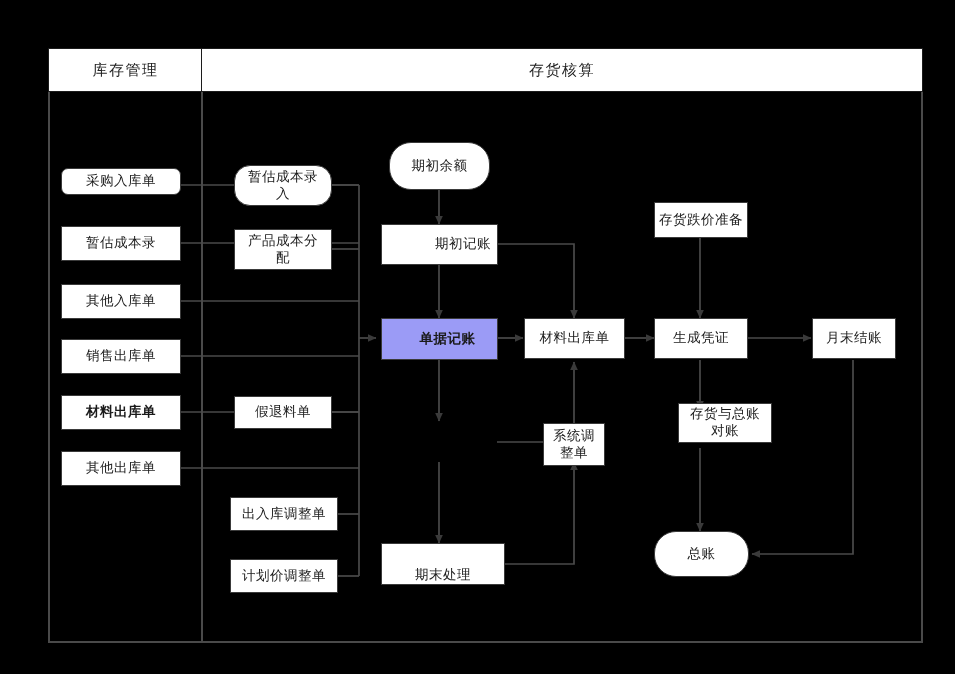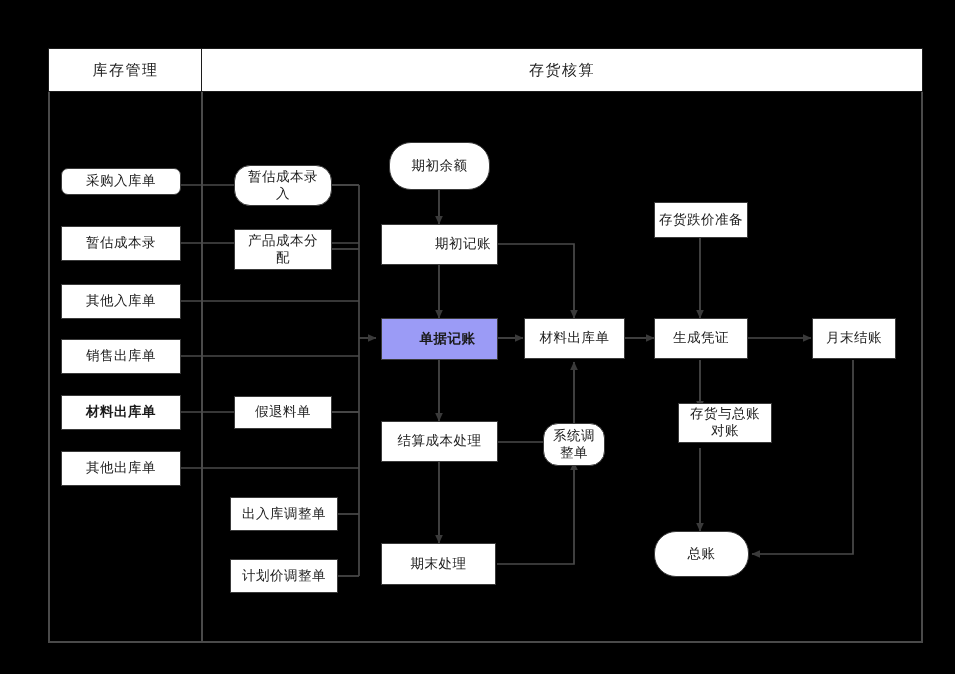--- a/index.html
+++ b/index.html
@@ -193,31 +193,28 @@
 
   <div class="node pill" style="left:389px; top:142px; width:101px; height:48px;">
     <span class="nlabel">期初余额</span>
   </div>
   <div class="node" style="left:381px; top:224px; width:117px; height:41px;padding-left:47px;">
     <span class="nlabel">期初记账</span>
   </div>
   <div class="node accent" style="left:381px; top:318px; width:117px; height:42px;">
     <span class="nlabel">单据记账</span>
   </div>
-  <div class="node" style="left:381px; top:421px; width:117px; height:41px;">
-    <span class="nlabel">结算成本处理</span>
-  </div>
-  <div class="node" style="left:381px; top:543px; width:115px; height:42px;">
+  <div class="node" style="left:381px; top:543px; width:124px; height:42px;align-items:flex-end;">
     <span class="nlabel">期末处理</span>
   </div>
 
   <div class="node" style="left:524px; top:318px; width:101px; height:41px;">
     <span class="nlabel">材料出库单</span>
   </div>
-  <div class="node" style="left:543px; top:423px; width:62px; height:43px;border-radius:15px;">
+  <div class="node" style="left:543px; top:423px; width:62px; height:43px;">
     <span class="nlabel">系统调
 整单</span>
   </div>
 
   <div class="node" style="left:654px; top:202px; width:94px; height:36px;">
     <span class="nlabel">存货跌价准备</span>
   </div>
   <div class="node" style="left:654px; top:318px; width:94px; height:41px;">
     <span class="nlabel">生成凭证</span>
   </div>

